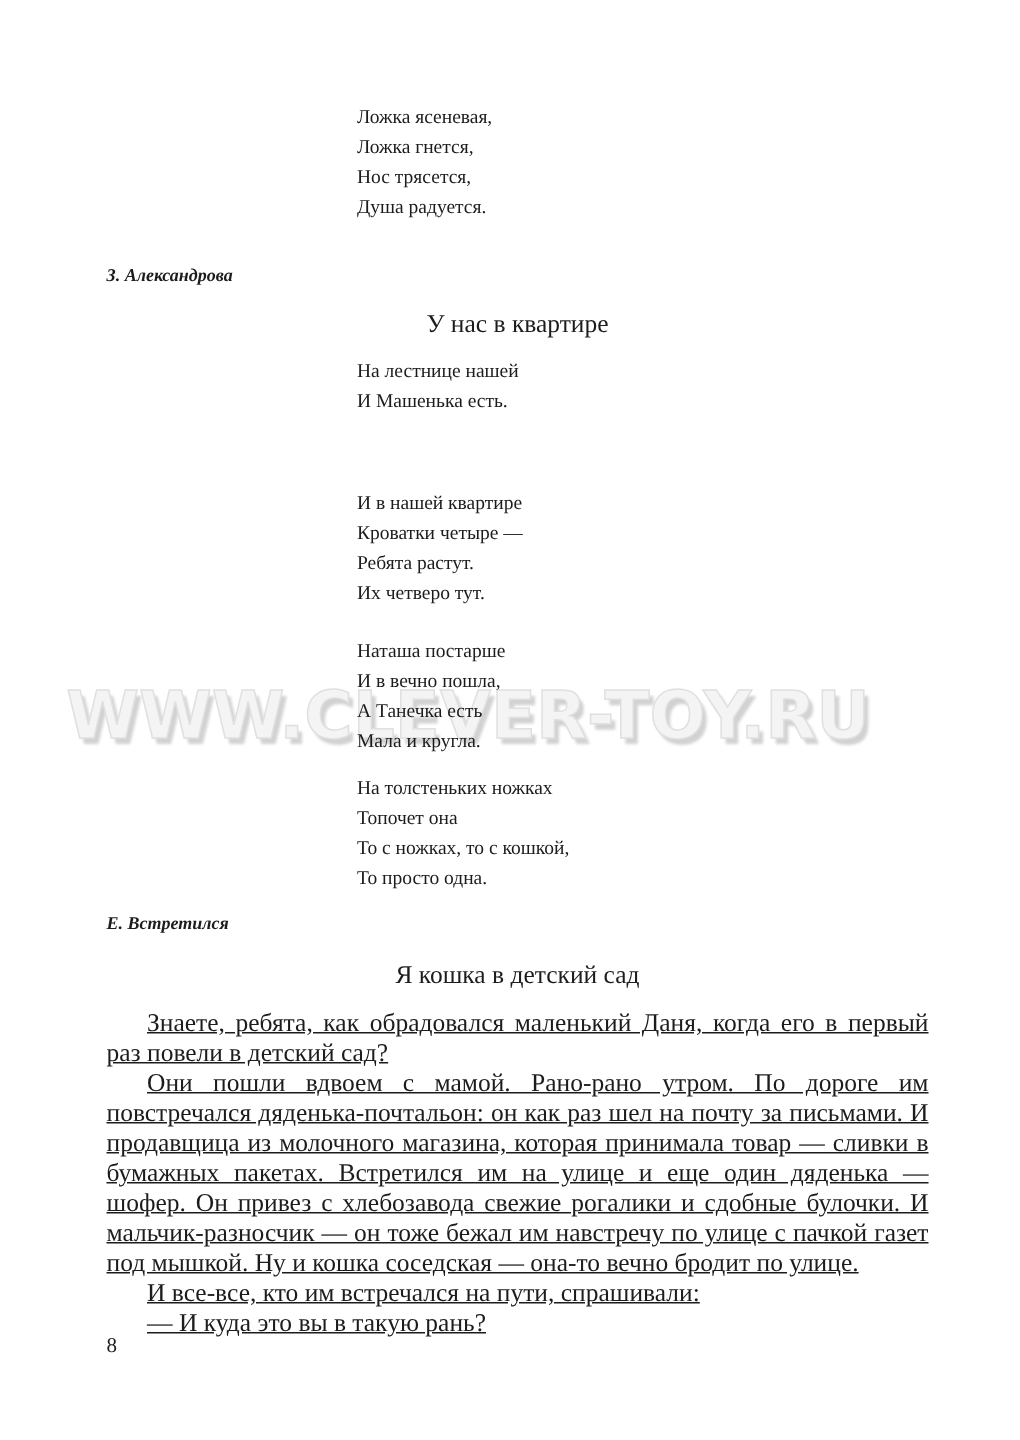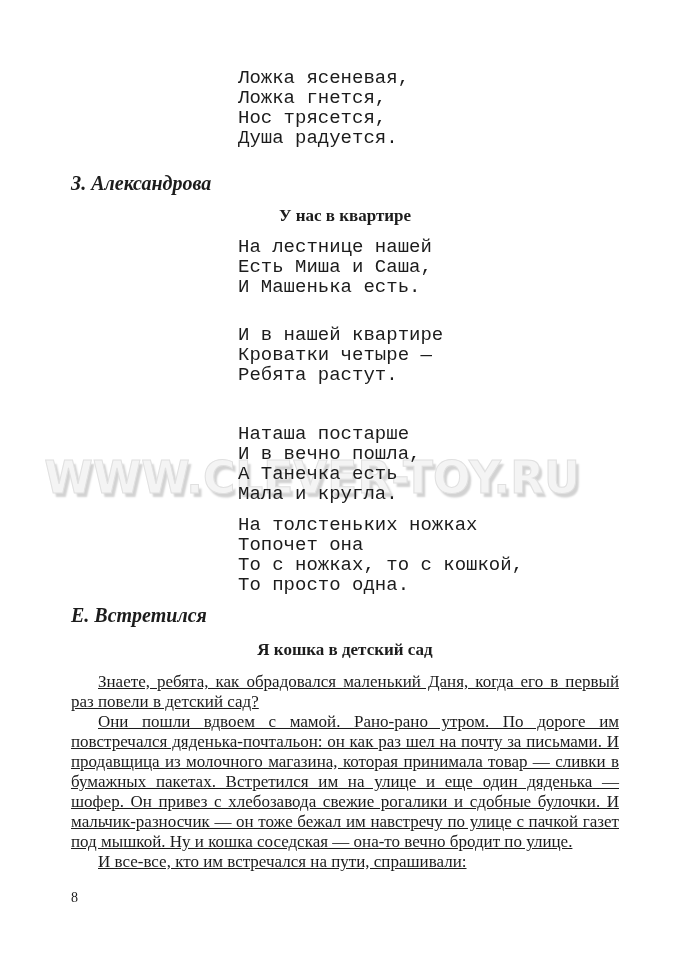--- a/index.html
+++ b/index.html
@@ -23,36 +23,36 @@
     font-weight: bold;
     font-size: 44px;
     letter-spacing: 0px;
     color: #f4f4f4;
     -webkit-text-stroke: 1px #e0e0e0;
     text-shadow: 3px 4px 2px #d2d2d2;
     z-index: 0;
     margin-left: 12px;
   }
   .content { position: relative; z-index: 1; }
-  .line { font-size: 19px; line-height: 20px; white-space: nowrap; font-family: Liberation Mono, monospace; }
+  .line { font-size: 13px; line-height: 20px; white-space: nowrap; }
   .stanza { position: absolute; left: 238px; }
   .author {
     position: absolute;
     left: 71px;
-    font-size: 20px;
+    font-size: 12px;
     line-height: 20px;
     font-weight: bold;
     font-style: italic;
   }
   .title {
     position: absolute;
     left: 71px;
     width: 548px;
     text-align: center;
-    font-weight: bold;
+    font-weight: normal;
     font-size: 17px;
     line-height: 20px;
   }
   .story-text {
     position: absolute;
     top: 672px;
     left: 71px;
     width: 548px;
     font-size: 17px;
     line-height: 20px;
@@ -82,28 +82,28 @@
       <div class="line">Нос трясется,</div>
       <div class="line">Душа радуется.</div>
     </div>
 
     <div class="author" style="top:173px">З. Александрова</div>
 
     <div class="title" style="top:206px">У нас в квартире</div>
 
     <div class="stanza" style="top:237px">
       <div class="line">На лестнице нашей</div>
-      <div class="line">Есть Миша и Саша,</div>
       <div class="line">И Машенька есть.</div>
     </div>
 
     <div class="stanza" style="top:325px">
       <div class="line">И в нашей квартире</div>
       <div class="line">Кроватки четыре —</div>
       <div class="line">Ребята растут.</div>
+      <div class="line">Их четверо тут.</div>
     </div>
 
     <div class="stanza" style="top:424px">
       <div class="line">Наташа постарше</div>
       <div class="line">И в вечно пошла,</div>
       <div class="line">А Танечка есть</div>
       <div class="line">Мала и кругла.</div>
     </div>
 
     <div class="stanza" style="top:515px">
@@ -114,18 +114,19 @@
     </div>
 
     <div class="author" style="top:605px">Е. Встретился</div>
 
     <div class="title" style="top:640px">Я кошка в детский сад</div>
 
     <div class="story-text">
       <p>Знаете, ребята, как обрадовался маленький Даня, когда его в первый раз повели в детский сад?</p>
       <p>Они пошли вдвоем с мамой. Рано-рано утром. По дороге им повстречался дяденька-почтальон: он как раз шел на почту за письмами. И продавщица из молочного магазина, которая принимала товар — сливки в бумажных пакетах. Встретился им на улице и еще один дяденька — шофер. Он привез с хлебозавода свежие рогалики и сдобные булочки. И мальчик-разносчик — он тоже бежал им навстречу по улице с пачкой газет под мышкой. Ну и кошка соседская — она-то вечно бродит по улице.</p>
       <p>И все-все, кто им встречался на пути, спрашивали:</p>
+      <p>— И куда это вы в такую рань?</p>
     </div>
 
     <div class="page-number">8</div>
 
   </div>
 </div>
 
 </body></html>

